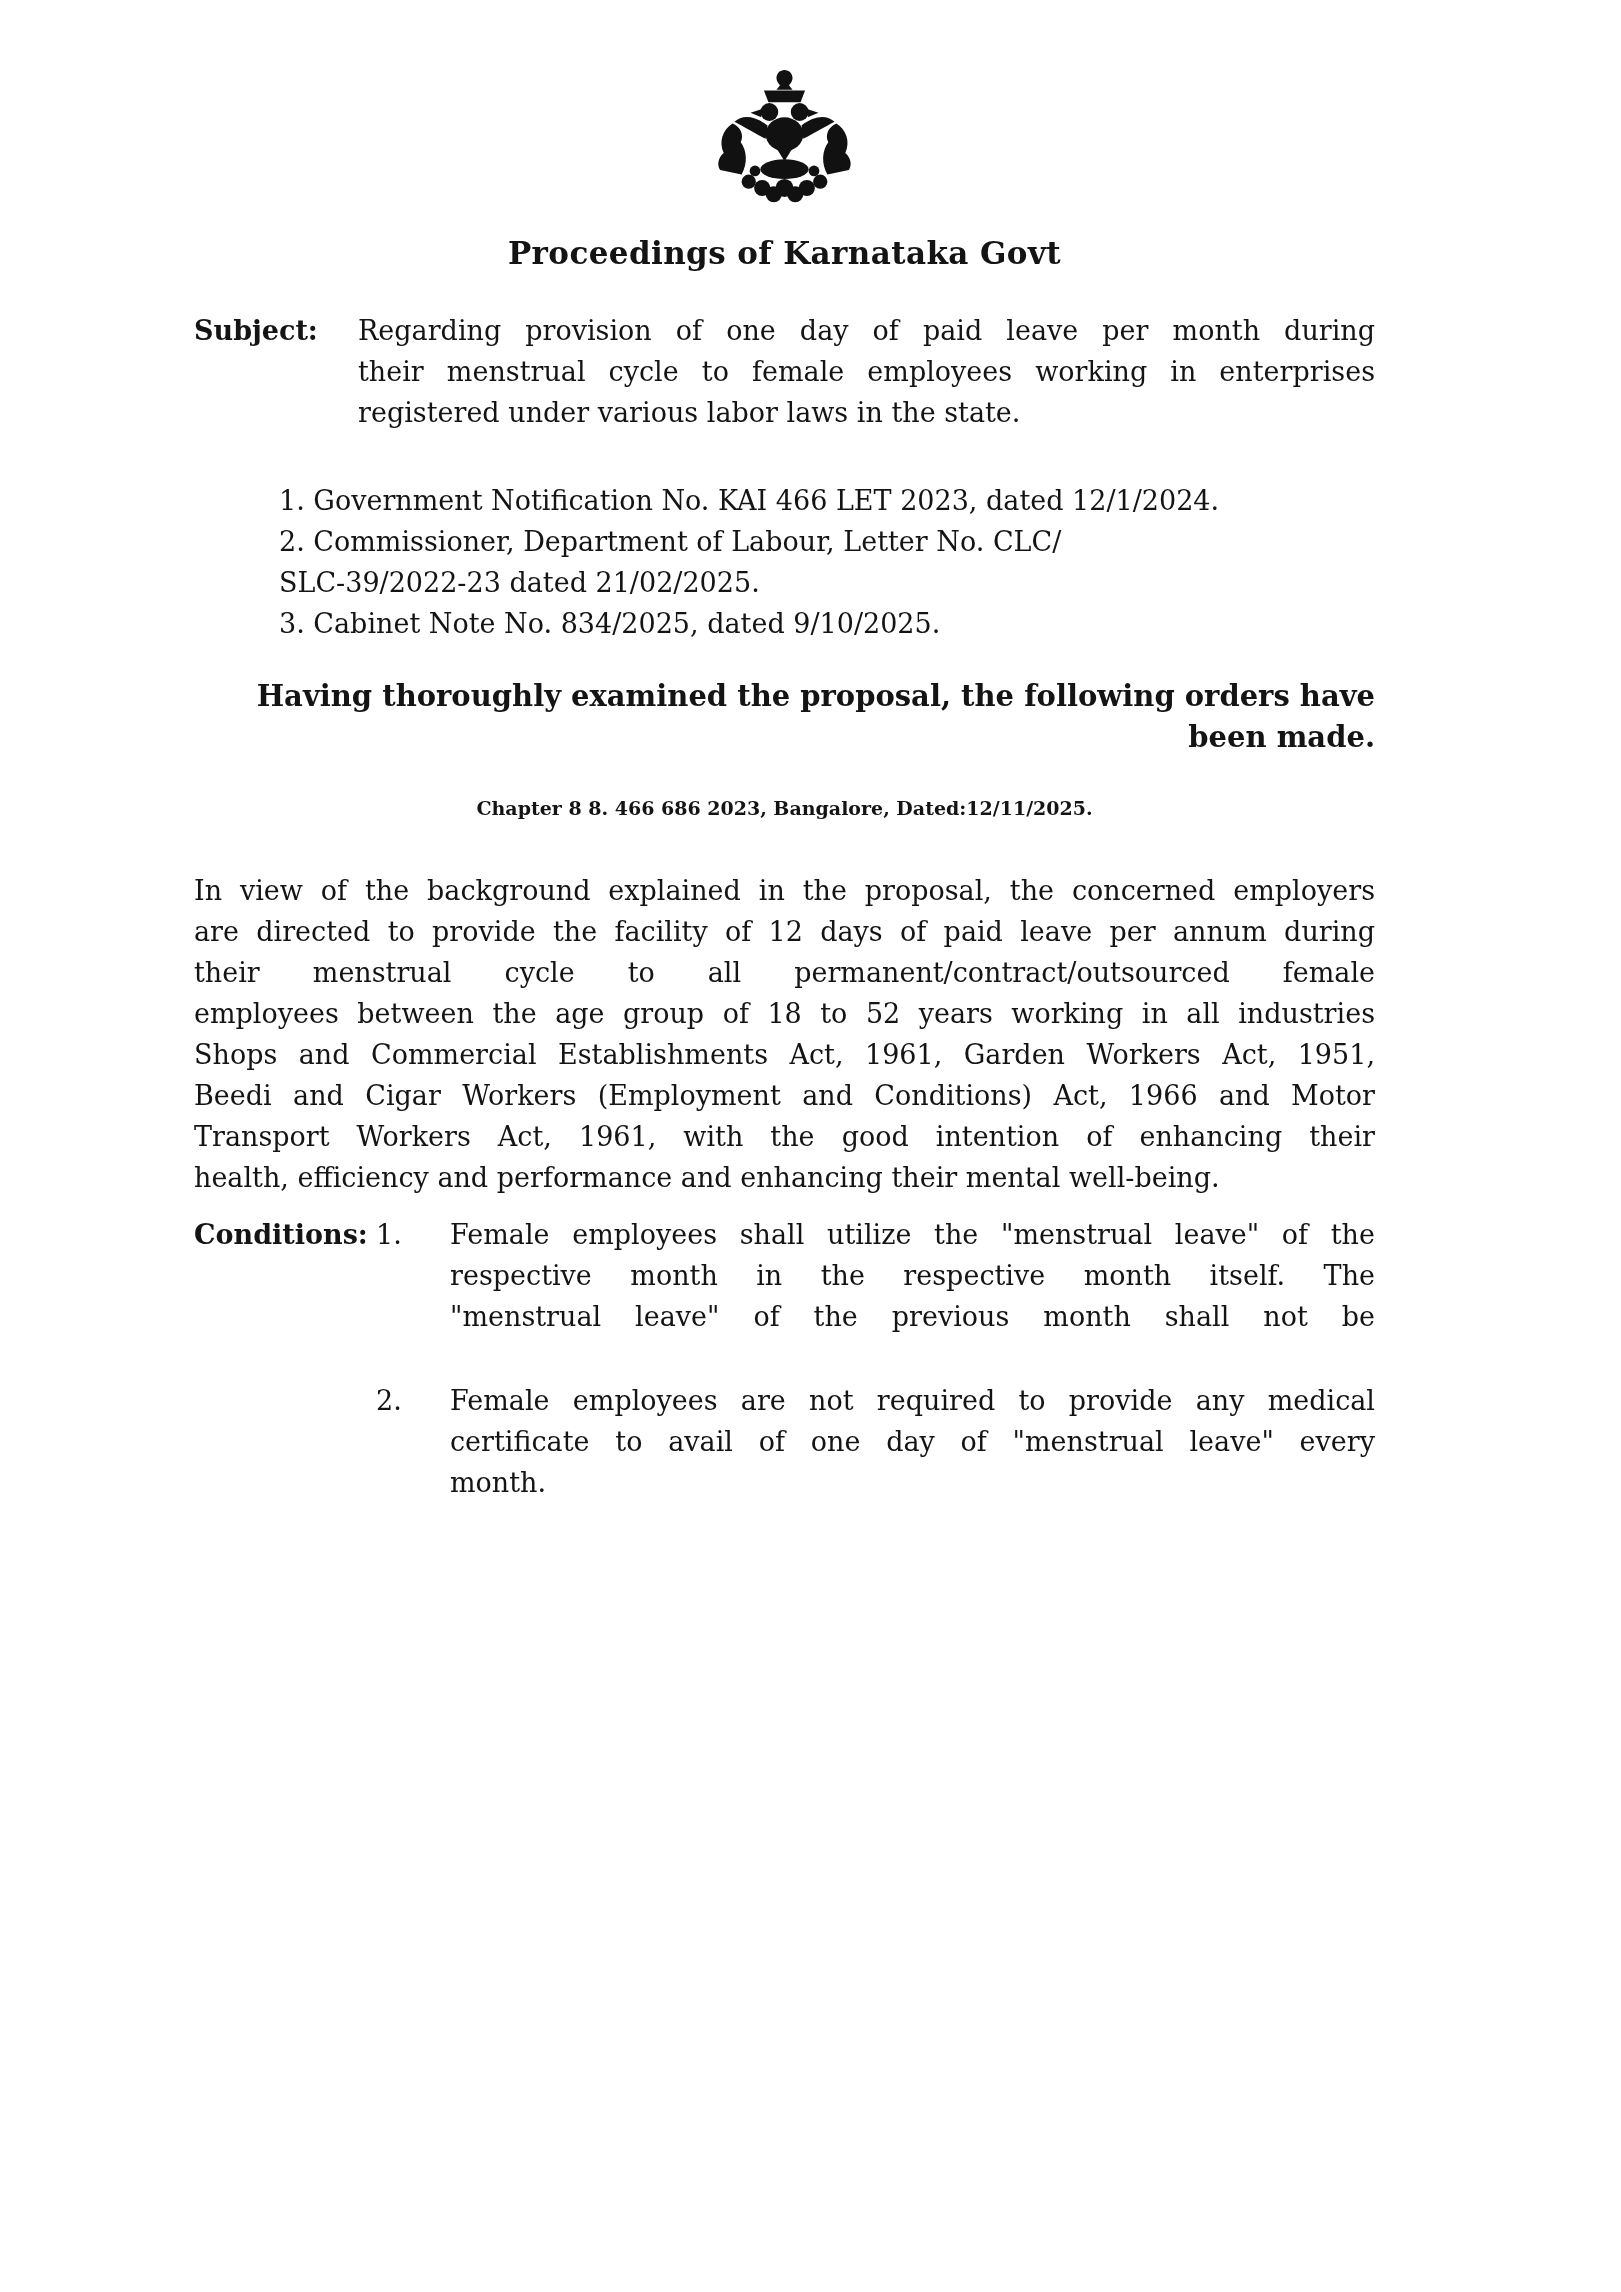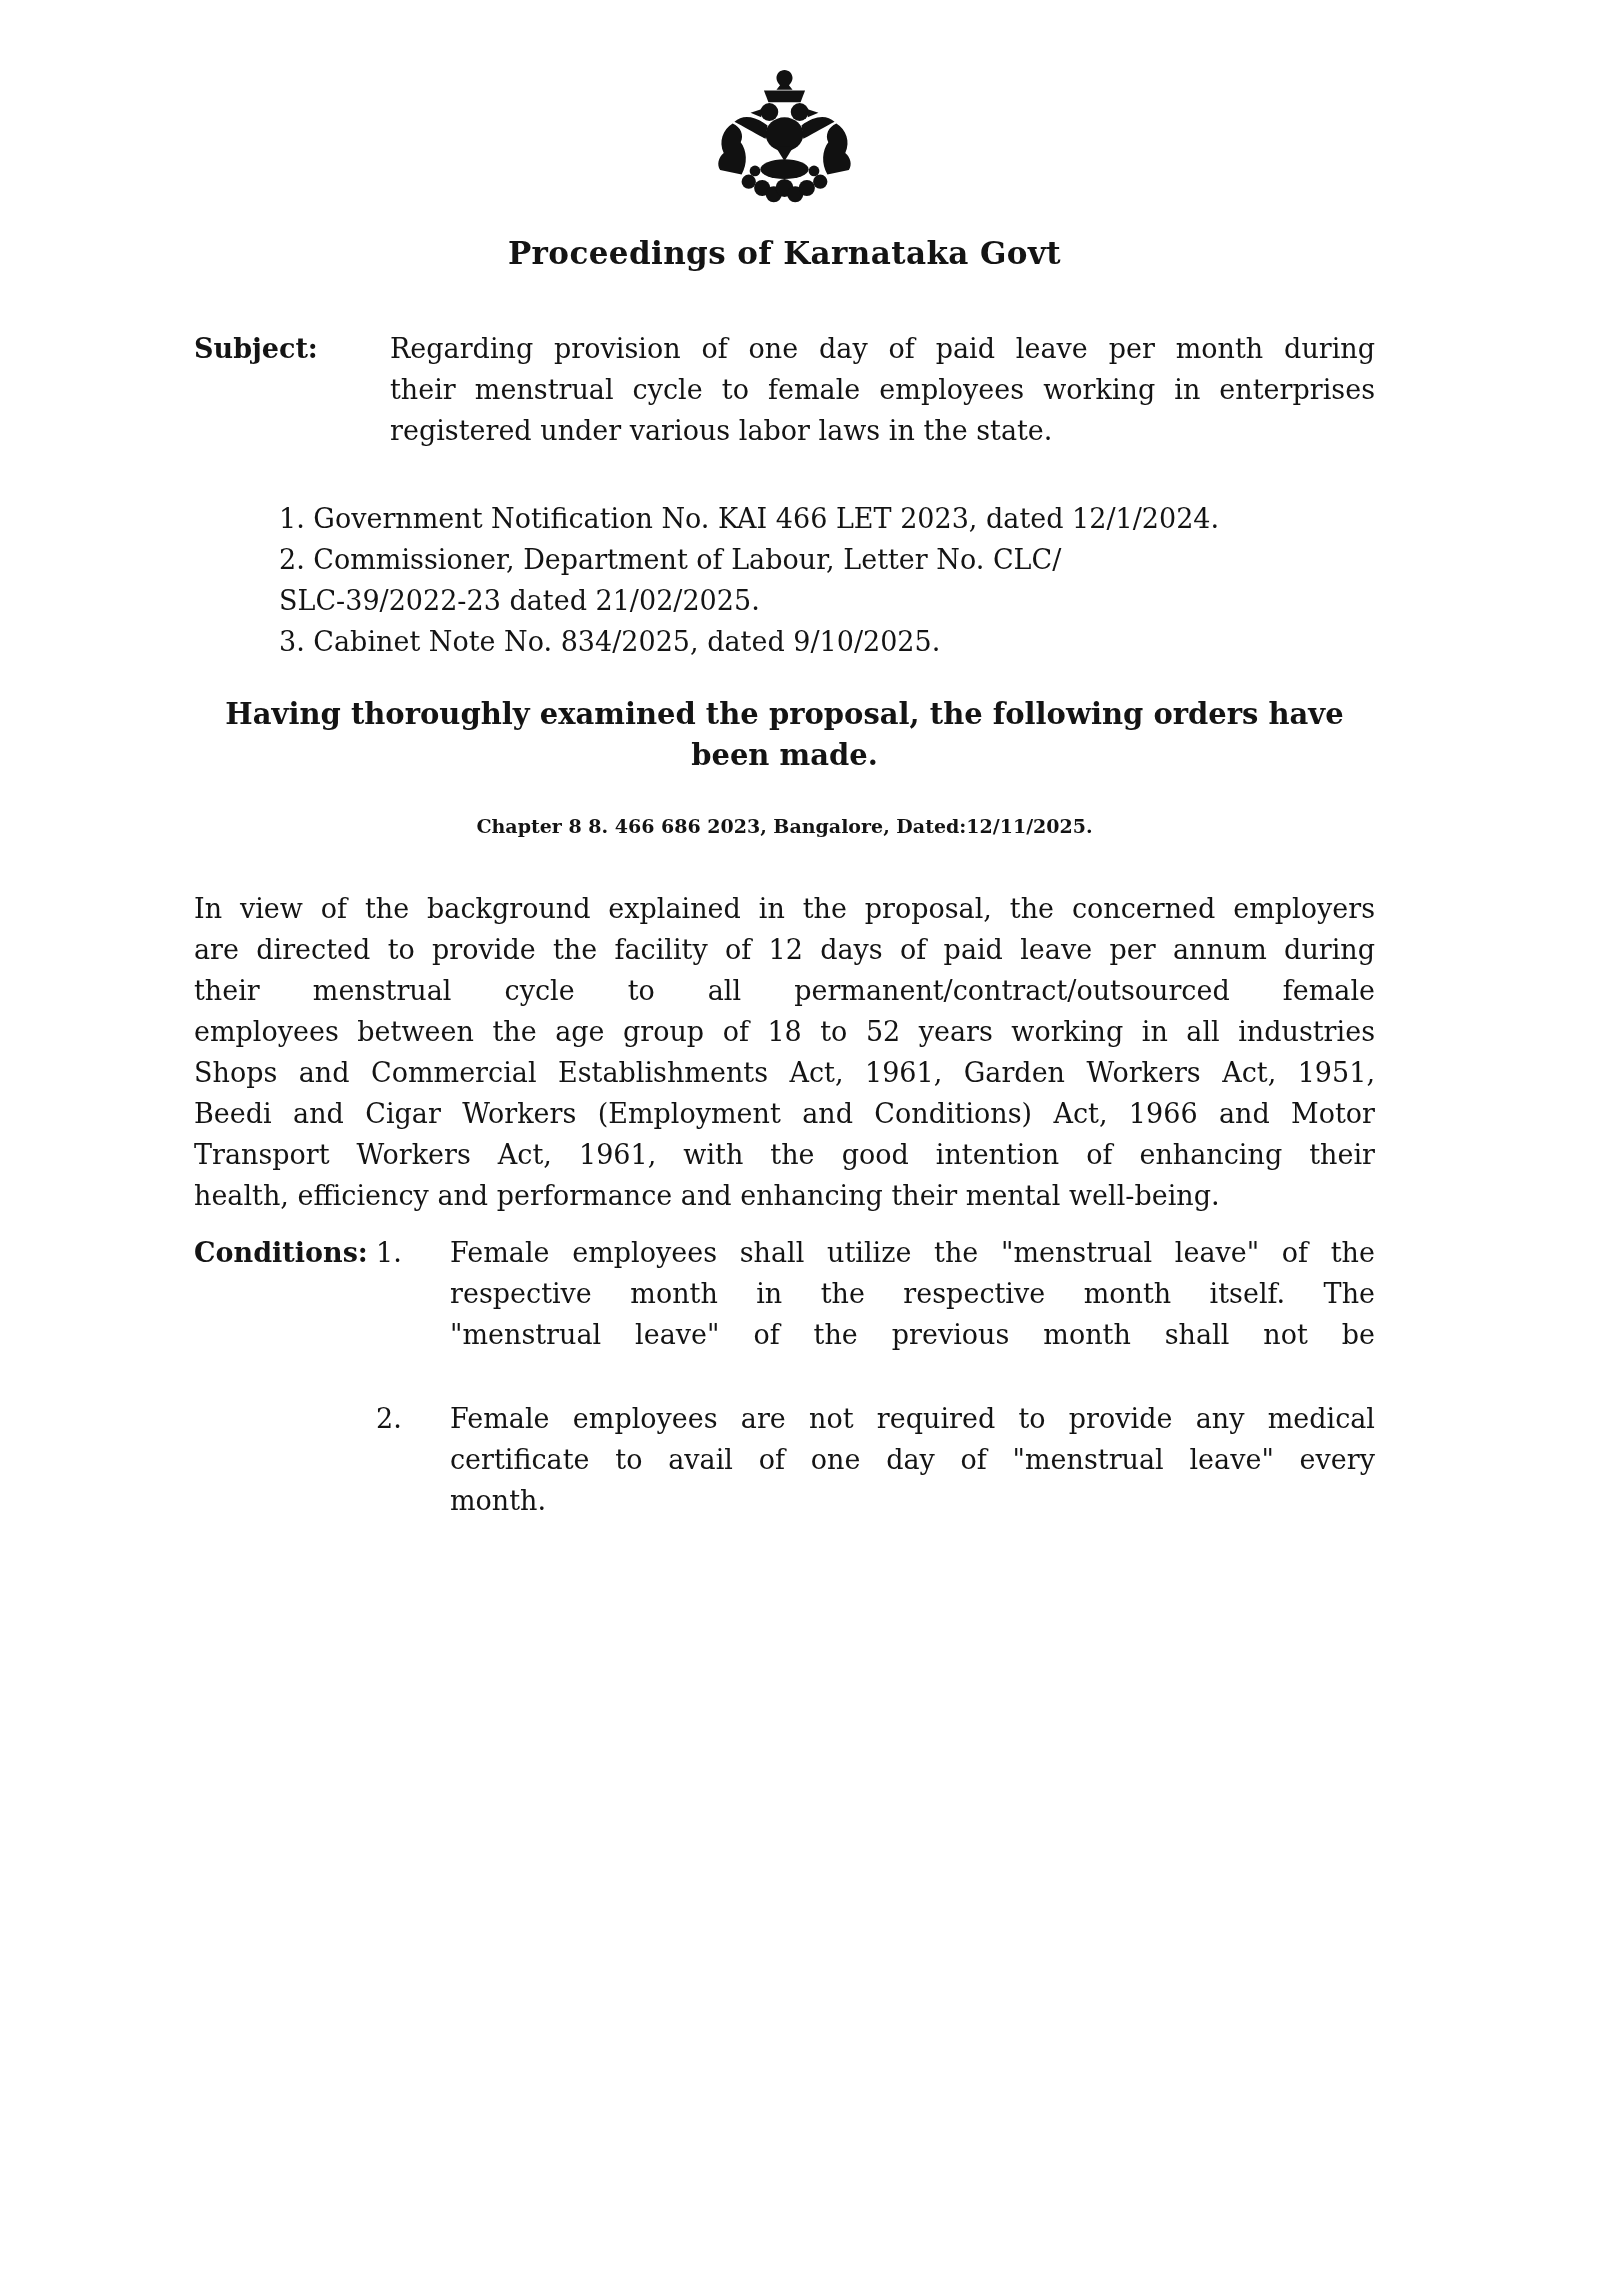--- a/index.html
+++ b/index.html
@@ -35,22 +35,21 @@
     margin: 27px 0 0 0;
     font-size: 31px;
     line-height: 41px;
     font-weight: bold;
     text-align: center;
     letter-spacing: 0.4px;
   }
   
   .subject-row {
     display: flex;
-    margin-top: 54px;
-    gap: 32px;
+    margin-top: 36px;
   }
   .subject-label {
     width: 164px;
     flex: 0 0 164px;
     font-weight: bold;
   }
   .subject-text { flex: 1 1 auto; }
   
   .jline {
     text-align: justify;
@@ -62,21 +61,21 @@
   
   .references {
     margin-top: 47px;
     margin-left: 85px;
   }
   
   .order-heading {
     margin-top: 32px;
     font-weight: bold;
     font-size: 29px;
-    text-align: center;
+    text-align: right;
   }
   .chapter-heading {
     margin-top: 29.6px;
     font-weight: bold;
     font-size: 19px;
     text-align: center;
   }
   
   .body-para {
     margin-top: 41px;

